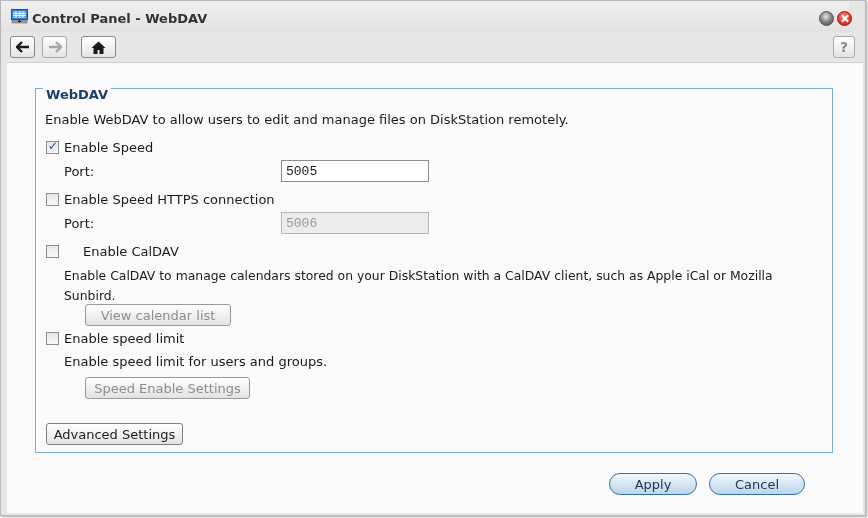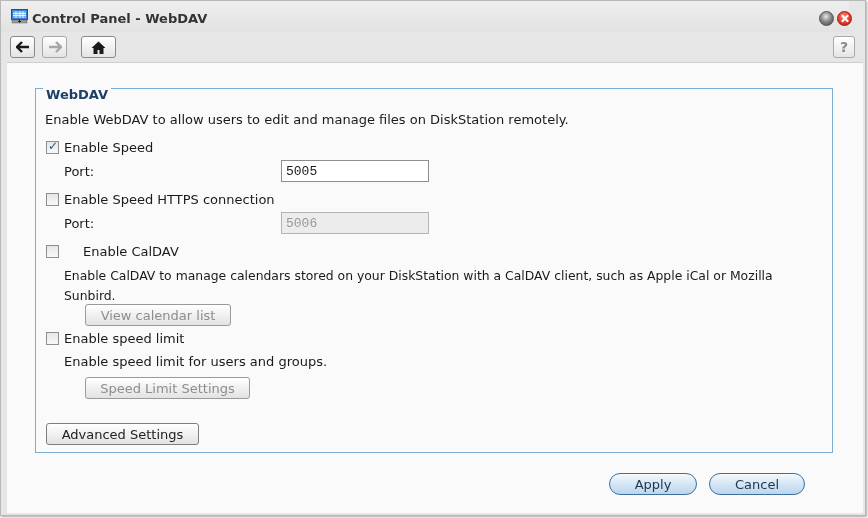--- a/index.html
+++ b/index.html
@@ -151,20 +151,20 @@
 
     <span class="cb" style="left:39px; top:182px;"></span>
     <span class="abs" style="left:57px; top:181px;margin-left:19px;">Enable CalDAV</span>
     <span class="abs" style="left:57px; top:205px; font-size:12.4px;text-align:center;">Enable CalDAV to manage calendars stored on your DiskStation with a CalDAV client, such as Apple iCal or Mozilla</span>
     <span class="abs" style="left:57px; top:225px; font-size:12.4px;">Sunbird.</span>
     <div class="btn disabled" style="left:58px; top:241px; width:146px;">View calendar list</div>
 
     <span class="cb" style="left:39px; top:269px;"></span>
     <span class="abs" style="left:57px; top:268px;text-align:center;">Enable speed limit</span>
     <span class="abs" style="left:57px; top:291px;">Enable speed limit for users and groups.</span>
-    <div class="btn disabled" style="left:58px; top:314px; width:165px;">Speed Limit Settings</div>
+    <div class="btn disabled" style="left:58px; top:314px; width:165px;">Speed Enable Settings</div>
 
-    <div class="btn" style="left:39px; top:360px; width:153px;">Advanced Settings</div>
+    <div class="btn" style="left:39px; top:360px; width:137px;">Advanced Settings</div>
 
     <div class="pill" style="left:602px; top:410px; width:88px;">Apply</div>
     <div class="pill" style="left:702px; top:410px; width:96px;">Cancel</div>
   </div>
 </div>
 
 </body></html>

